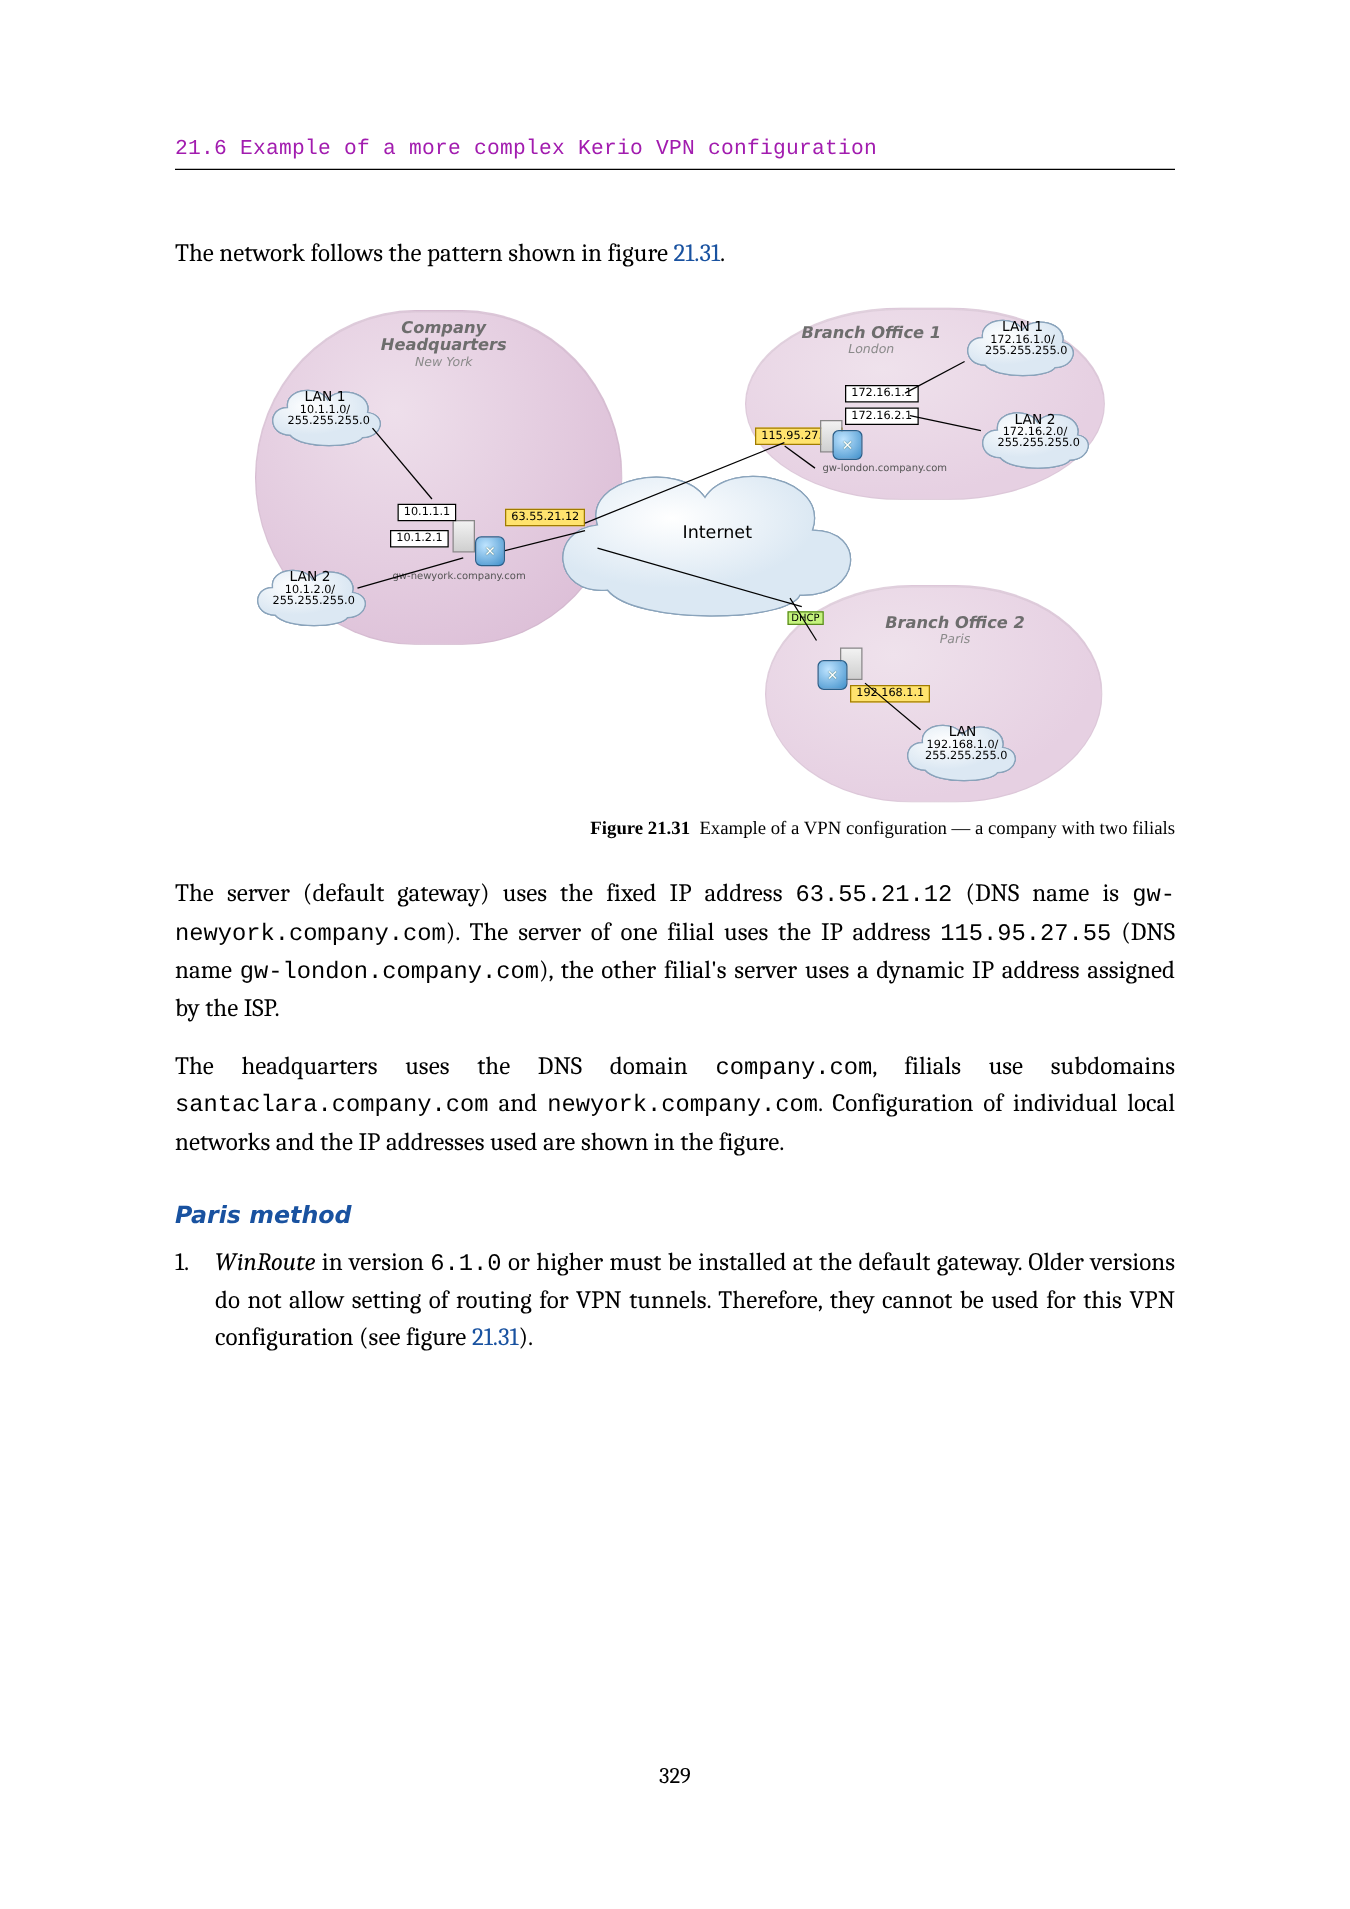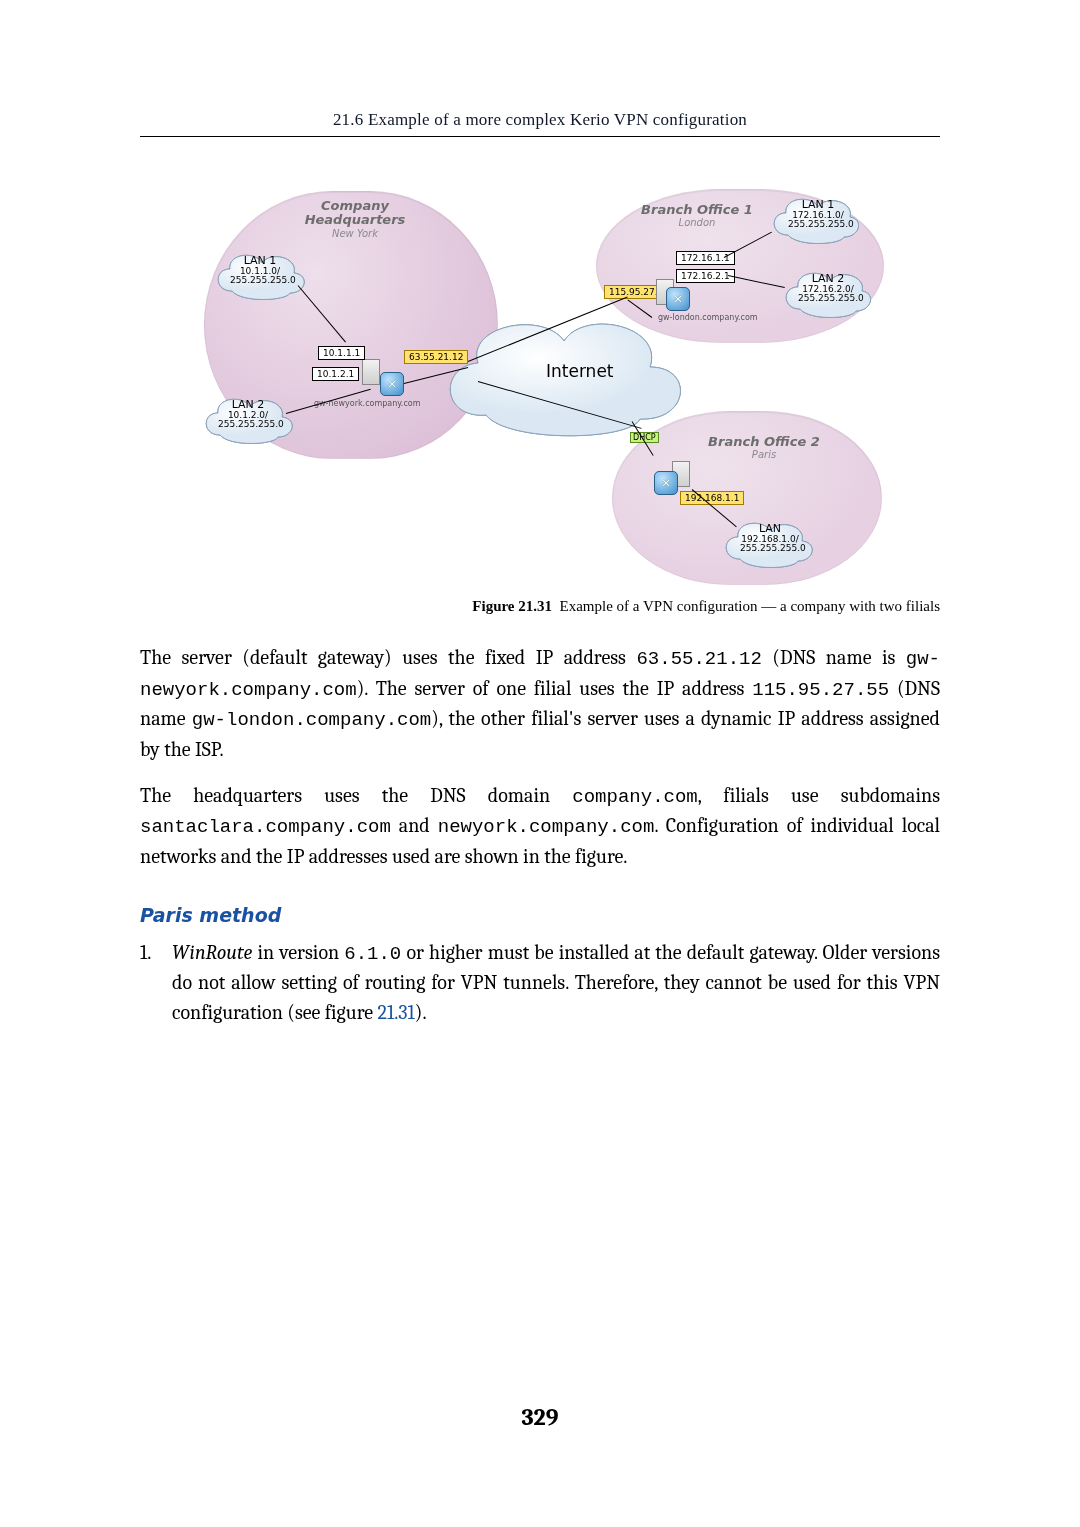--- a/index.html
+++ b/index.html
@@ -11,25 +11,25 @@
     color: #000;
   }
   .page {
     width: 1080px;
     height: 1527px;
     position: relative;
     box-sizing: border-box;
     padding: 110px 140px 0 140px;
   }
   .running-head {
-    font-family: Liberation Serif, serif;
+    font-family: Liberation Mono, monospace;
     font-size: 17px;
-    text-align: center;
+    text-align: left;
     letter-spacing: 0.2px;
-    color: #0f172a;
+    color: #a21caf;
     padding-bottom: 6px;
   }
   .rule {
     border: 0;
     border-top: 1px solid #000;
     margin: 0 0 52px 0;
   }
   .subhead {
     font-family: "Trebuchet MS", "DejaVu Sans", "Verdana", sans-serif;
     font-weight: 700;
@@ -78,22 +78,22 @@
   }
   .list .body {
     flex: 1 1 auto;
   }
   .pageno {
     position: absolute;
     bottom: 96px;
     left: 0;
     width: 100%;
     text-align: center;
-    font-weight: 700;
-    font-size: 24px;
+    font-weight: 400;
+    font-size: 18px;
   }
 
   
   .diagram {
     position: relative;
     width: 680px;
     height: 395px;
     margin: 0 auto;
     font-family: "Trebuchet MS", "DejaVu Sans", Verdana, sans-serif;
   }
@@ -153,35 +153,38 @@
   .srv {
     position:absolute; width:16px; height:24px;
     background:linear-gradient(#f2f2f2,#cfcfcf);
     border:1px solid #888;
   }
   .dhcp {
     position:absolute; background:#c5f37e; border:1px solid #5a8a1f;
     font-size:8px; padding:0 2px;
   }
   .net-label {
-    position:absolute; font-size:17px; font-weight:400; color:#000;
+    position:absolute; font-size:14px; font-weight:400; color:#000;
   }
   .line {
     position:absolute; background:#000; height:1px; transform-origin:left center;
   }
 </style>
 </head>
 <body>
 
 <div class="page">
 
   <div class="running-head">21.6 Example of a more complex Kerio VPN configuration</div>
   <hr class="rule">
 
 
+  <p class="para">
+    <span>The network follows the pattern shown in figure </span><span class="figref">21.31</span><span>.</span>
+  </p>
 
   <div class="figure-wrap">
     <div class="diagram">
 
       <div class="blob dark" style="left:4px; top:2px; width:292px; height:266px;"></div>
       <div class="blob" style="left:396px; top:0px; width:286px; height:152px;"></div>
       <div class="blob" style="left:412px; top:222px; width:268px; height:172px;"></div>
 
       <div class="title" style="left:80px; top:10px; width:150px;">
         <span class="t1">Company</span>

